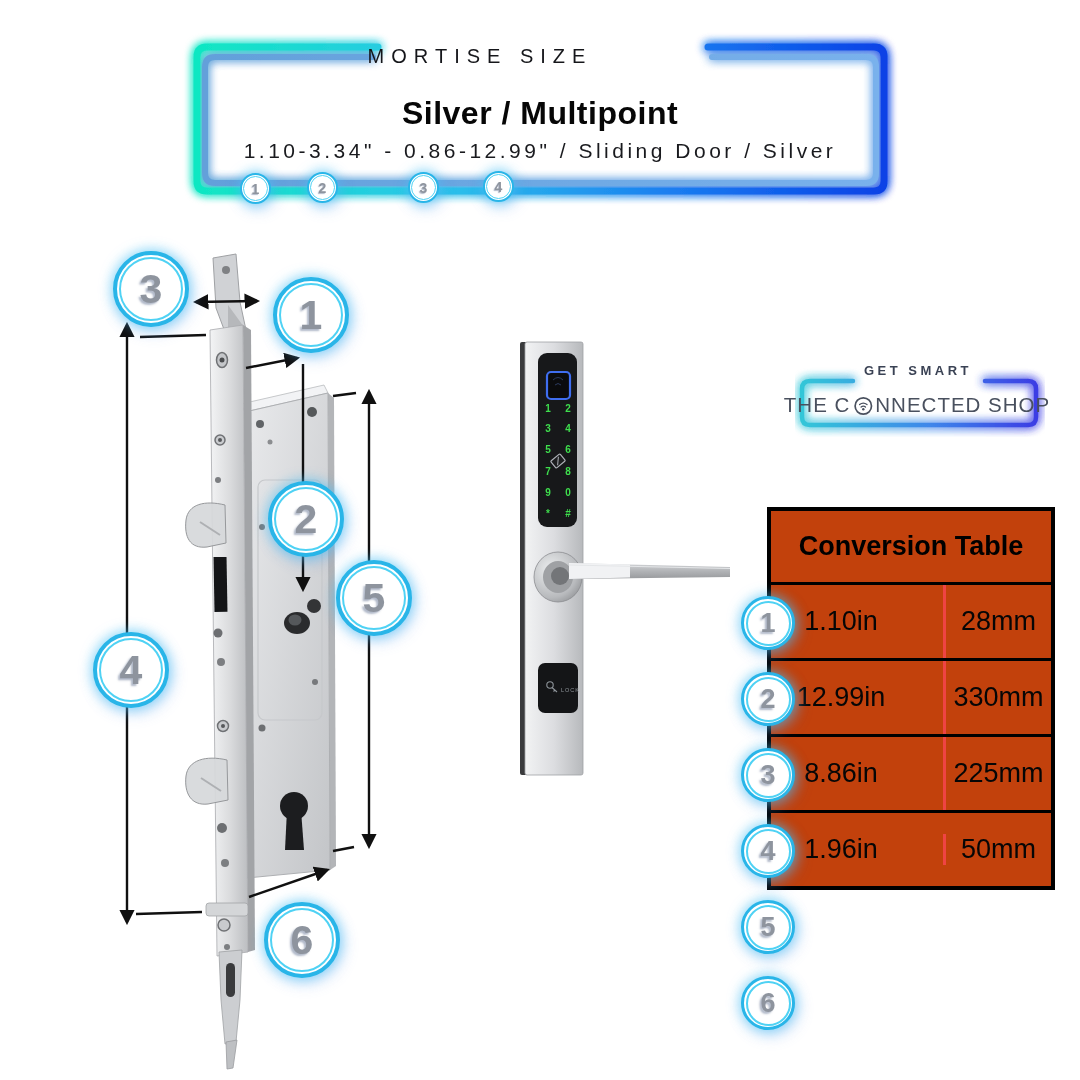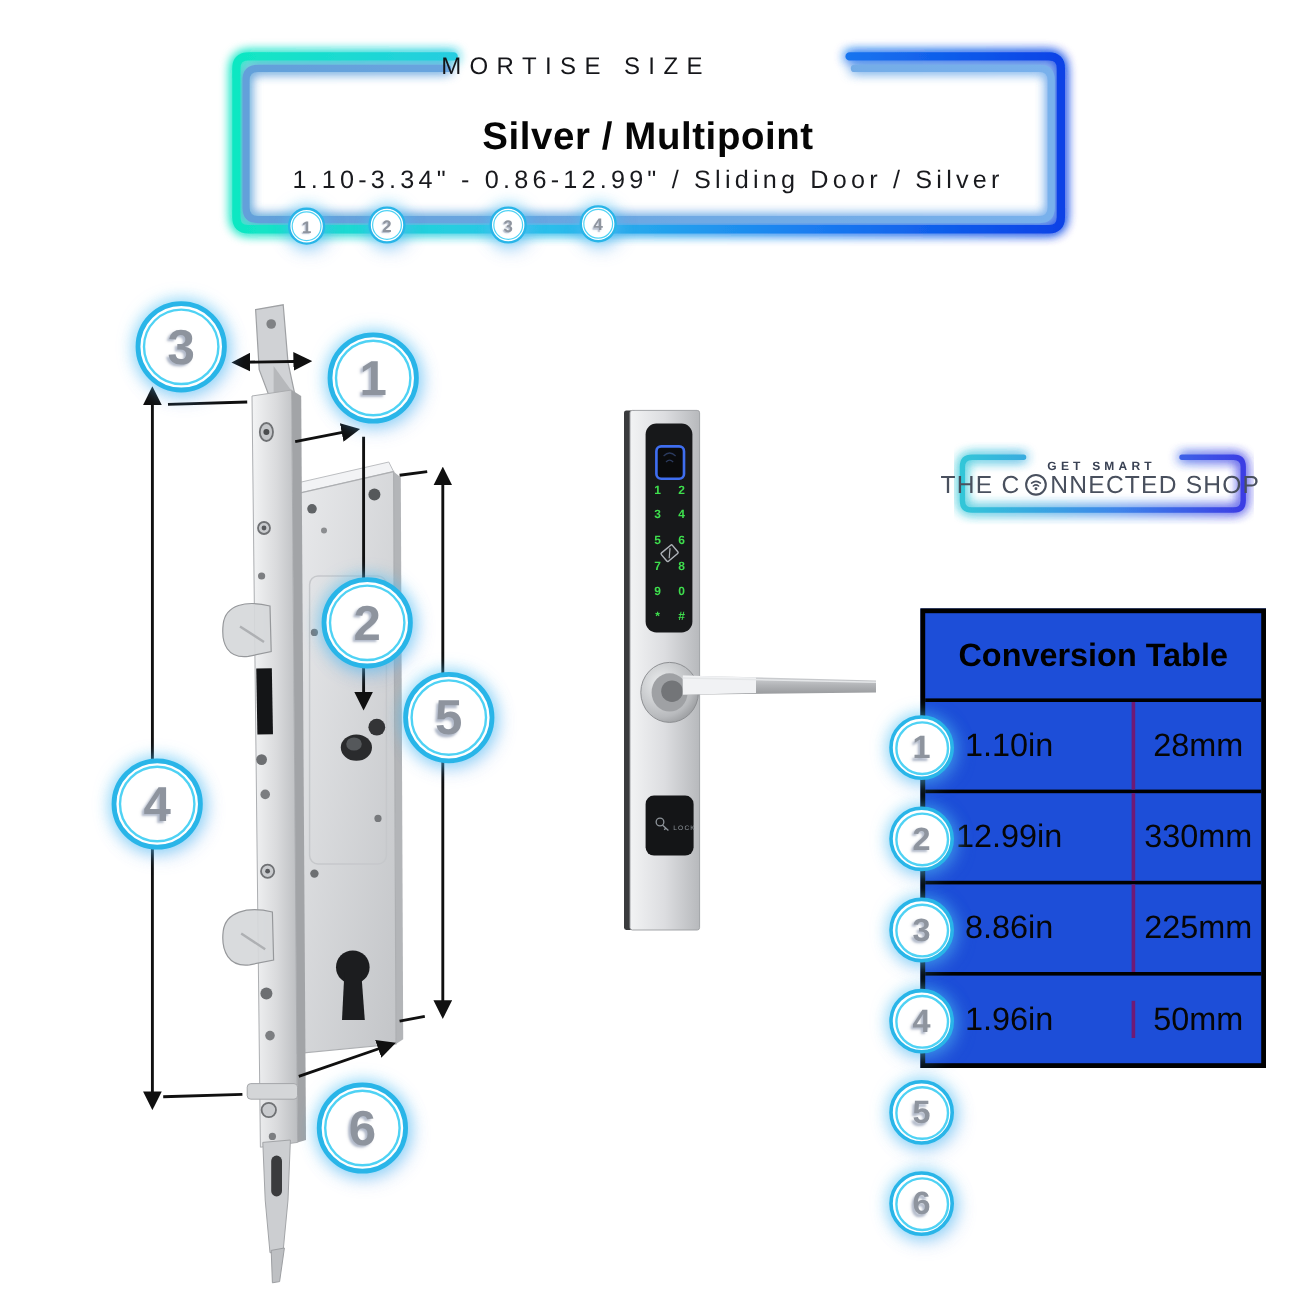--- a/index.html
+++ b/index.html
@@ -27,37 +27,37 @@
 
   
   .eyebrow{position:absolute;left:444px;top:45px;transform:translateX(-50%);
     font-size:20px;font-weight:500;letter-spacing:7px;color:#15161a;white-space:nowrap;margin-left:36px;}
   .h-title{position:absolute;left:540px;transform:translateX(-50%);
     font-size:32px;font-weight:bold;color:#060606;white-space:nowrap;letter-spacing:.5px;}
   .h-sub{position:absolute;left:540px;top:139px;transform:translateX(-50%);
     font-size:21px;color:#191a1e;letter-spacing:3.5px;white-space:nowrap;}
 
   
-  .logo-tagline{position:absolute;left:918px;top:384px;transform:translateX(-50%);
-    font-size:10px;font-weight:bold;letter-spacing:3.5px;color:#3a4254;white-space:nowrap;}
+  .logo-tagline{position:absolute;left:918px;top:363px;transform:translateX(-50%);
+    font-size:13px;font-weight:bold;letter-spacing:3.5px;color:#3a4254;white-space:nowrap;}
   .logo-name{position:absolute;left:917px;top:393px;transform:translateX(-50%);
-    display:flex;gap:1px;font-size:20.5px;color:#49505e;
+    display:flex;align-items:center;gap:1px;font-size:20.5px;color:#49505e;
     letter-spacing:1px;white-space:nowrap;}
 
   
   .ctable{position:absolute;left:767px;top:507px;width:288px;
-    border:4px solid #000;box-sizing:border-box;background:#1d4ed8;}
+    border:4px solid #000;box-sizing:border-box;background:#c2410c;}
   .ct-head{height:71px;display:flex;align-items:center;justify-content:center;
     font-size:27px;font-weight:bold;color:#000;border-bottom:3px solid #000;}
   .ct-row{display:flex;height:73px;border-bottom:3px solid #000;gap:32px;}
   .ct-row:last-child{border-bottom:none;align-items:center;}
   .ct-cell{display:flex;align-items:center;justify-content:center;
     font-size:27px;color:#060606;}
   .ct-in{width:140px;}
-  .ct-mm{flex:1;border-left:3px solid #701a75;}
+  .ct-mm{flex:1;border-left:3px solid #ef4444;}
 </style>
 </head>
 <body>
 
 <div class="stage">
 
   <svg class="abs" style="left:180px;top:25px;" width="720" height="185">
     <defs>
       <linearGradient id="gOut" x1="0" y1="0" x2="1" y2="0">
         <stop offset="0" stop-color="#10e7c2"></stop>

